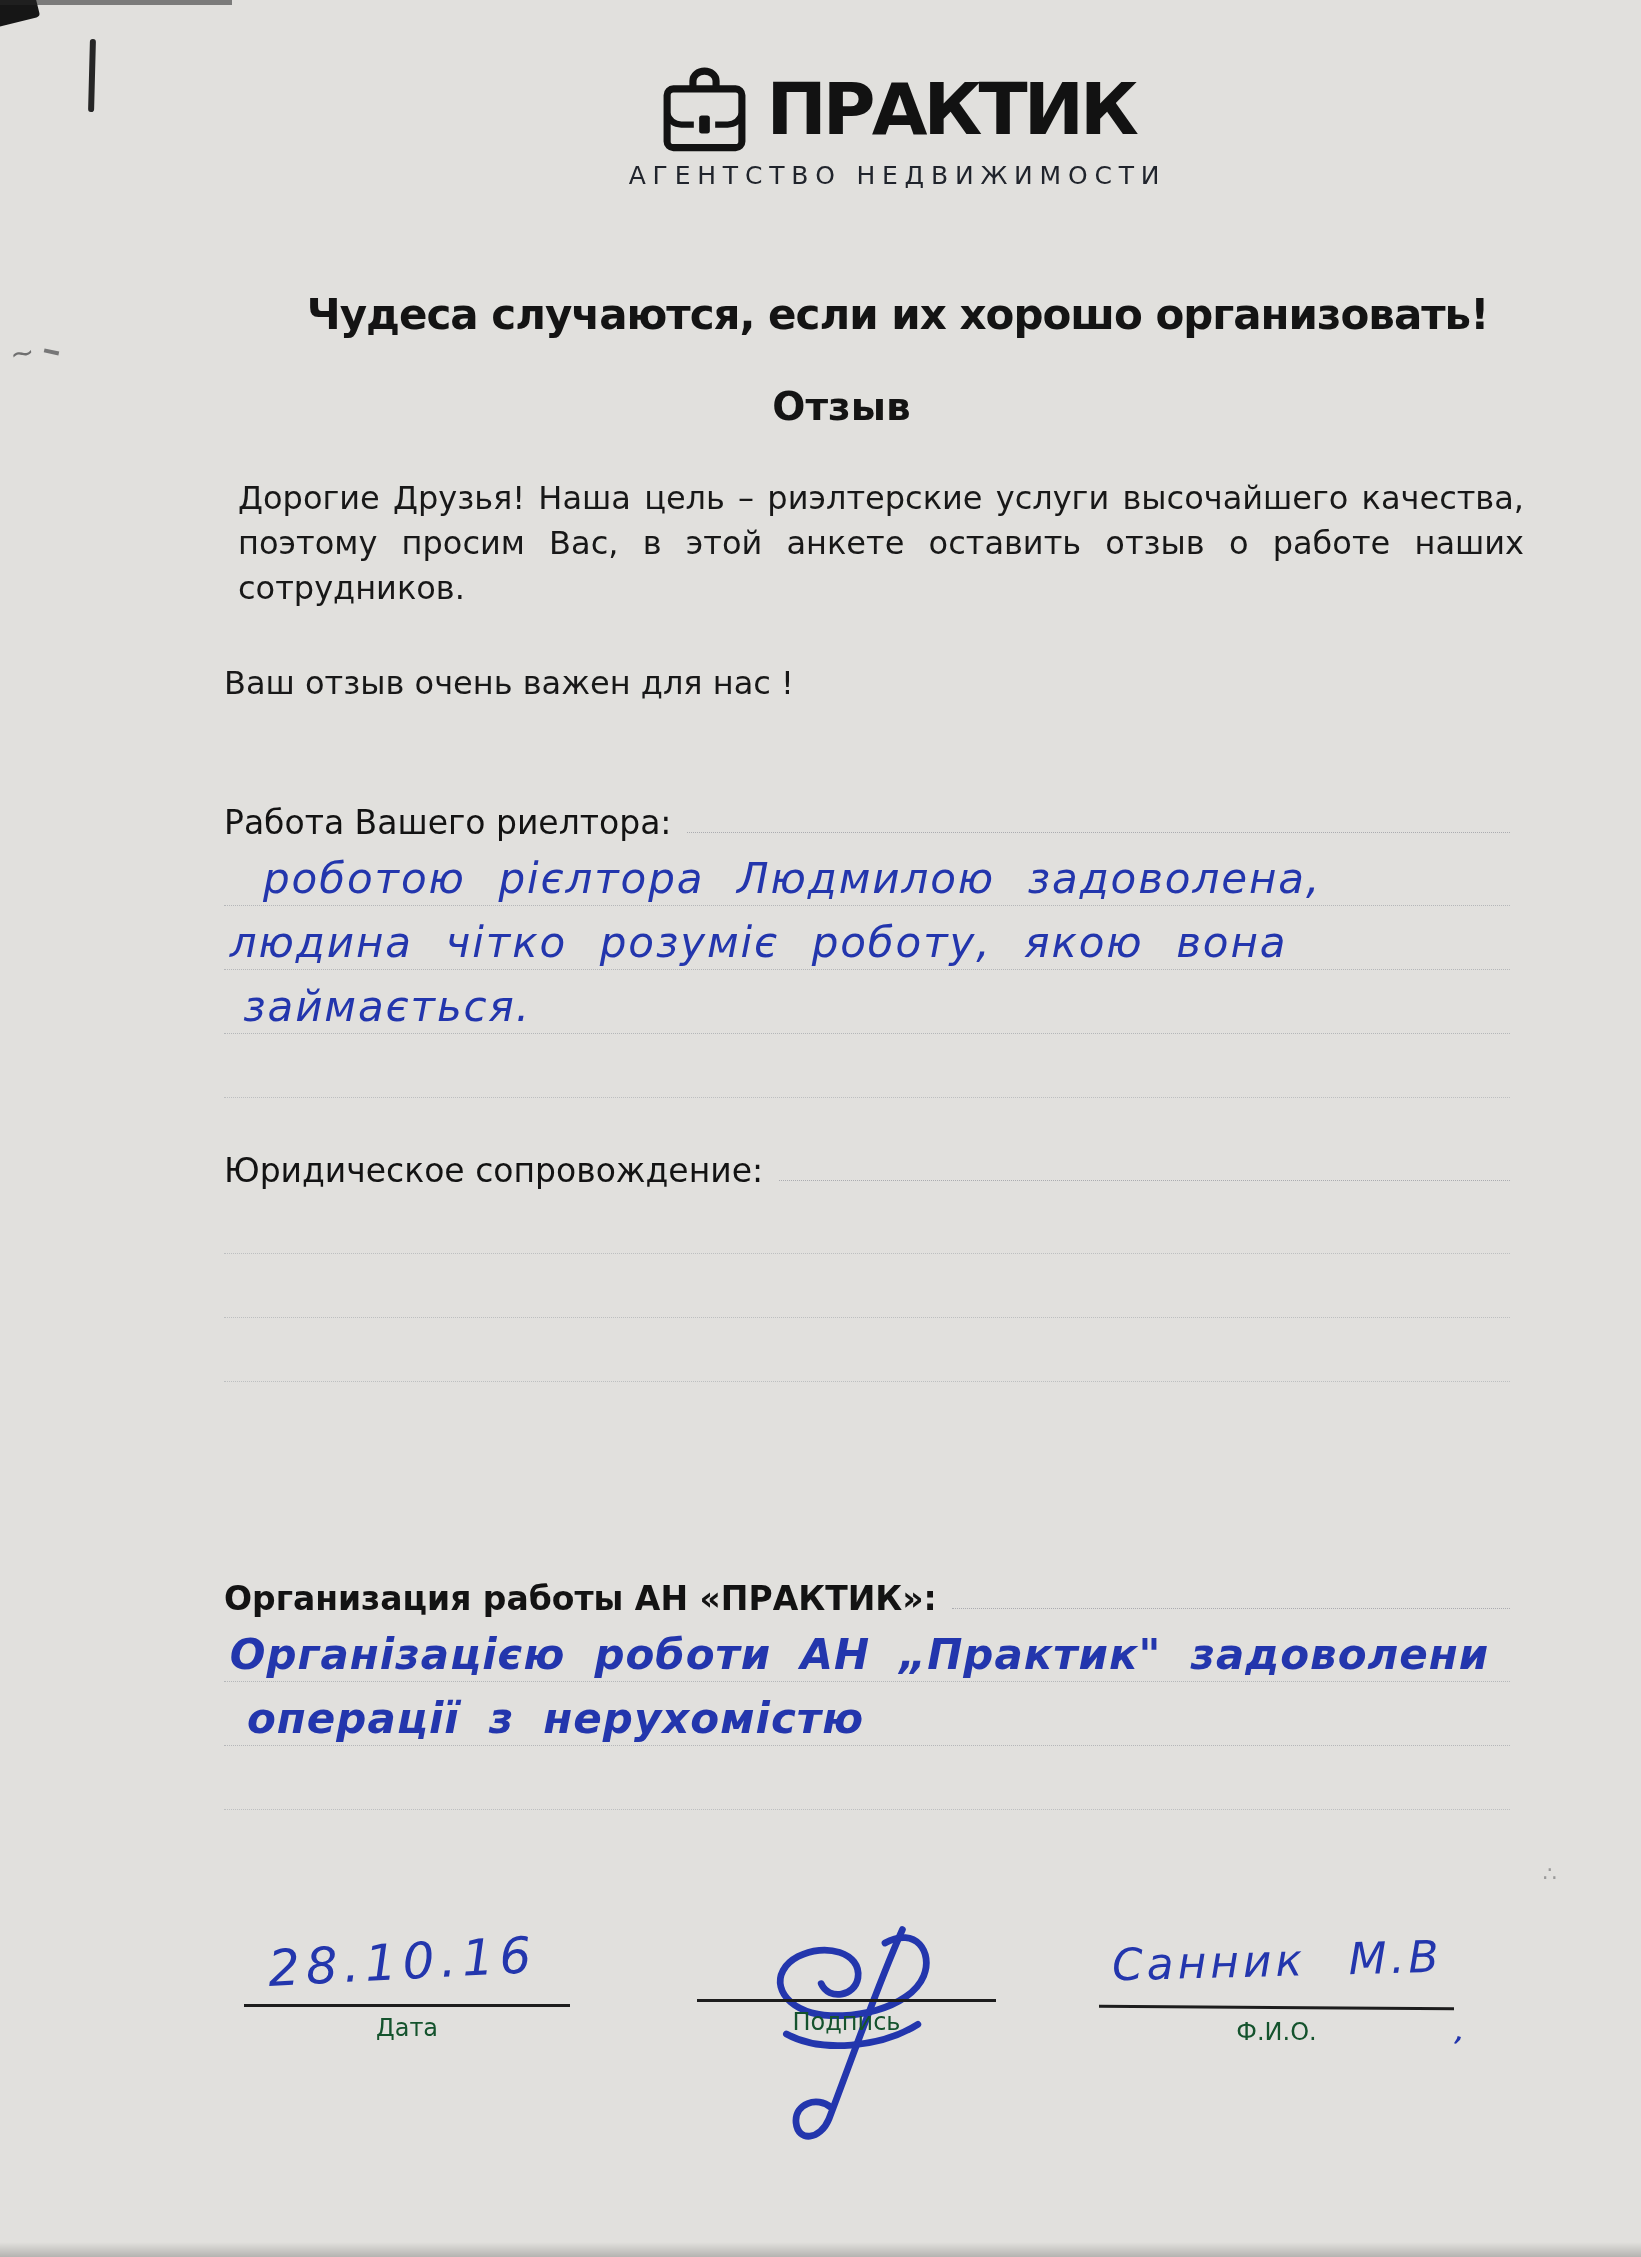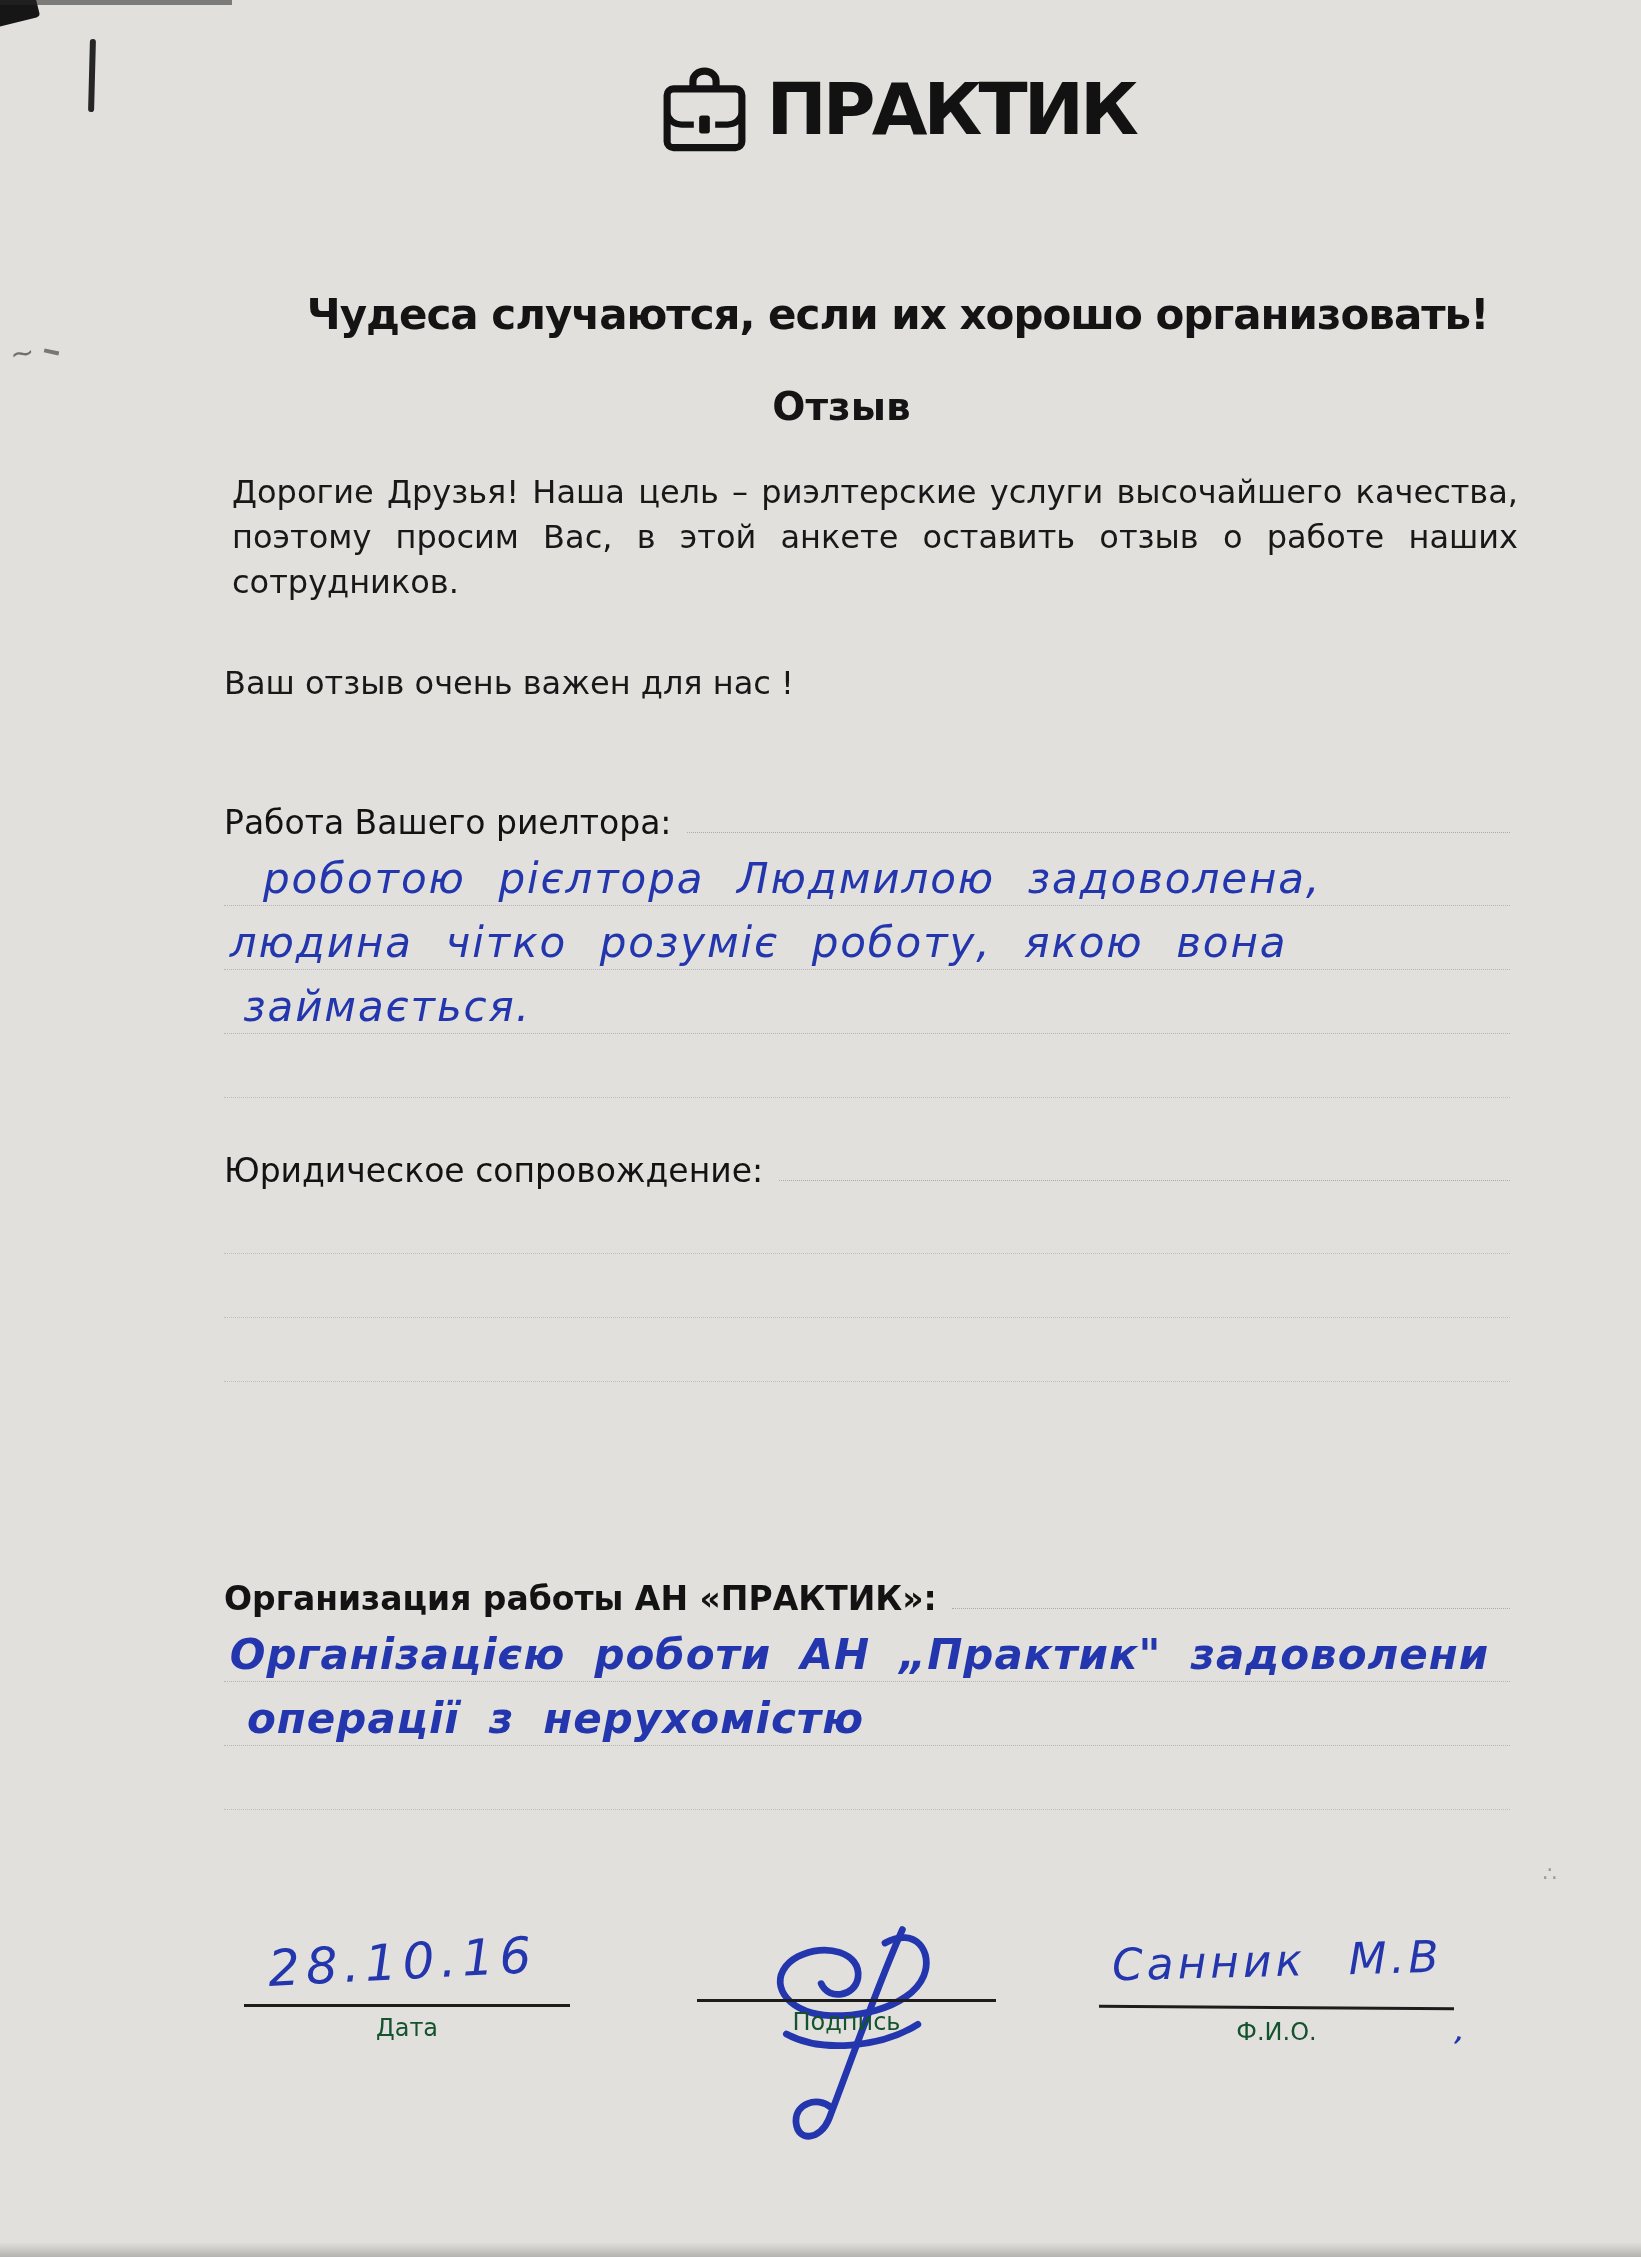--- a/index.html
+++ b/index.html
@@ -16,21 +16,21 @@
   .speck-a{position:absolute;left:44px;top:350px;width:15.4px;height:3.9px;background:#777;transform:rotate(12deg);}
   .speck-b{position:absolute;left:1543px;top:1862px;color:#9a9a9a;font-size:21px;letter-spacing:2.9px;}
   .bottom-shade{position:absolute;left:0;bottom:0;width:100%;height:15.4px;background:linear-gradient(to bottom,rgba(0,0,0,0),rgba(0,0,0,.20));}
   
   .logo-wrap{position:absolute;top:62px;left:77px;width:1641px;display:flex;flex-direction:column;align-items:center;}
   .logo-row{display:flex;align-items:center;gap:17.4px;}
   .brand{font-size:72px;font-weight:700;letter-spacing:-3.9px;line-height:1;color:#121212;}
   .subtitle{margin-top:5.8px;font-size:25px;letter-spacing:6.8px;color:#20242c;}
   .headline{position:absolute;top:290px;left:77px;width:1641px;text-align:center;font-size:42px;font-weight:700;letter-spacing:-1px;color:#141414;}
   .form-title{position:absolute;top:384px;left:21px;width:1641px;text-align:center;font-size:39px;font-weight:700;color:#141414;}
-  .paragraph{position:absolute;top:462px;left:224px;width:1286px;margin:8px;font-size:32px;line-height:45px;text-align:justify;color:#181818;}
+  .paragraph{position:absolute;top:462px;left:224px;width:1286px;margin:14px;font-size:32px;line-height:45px;text-align:justify;color:#181818;}
   .note{position:absolute;top:641px;left:224px;width:1286px;font-size:32px;color:#181818;margin-top:23px;}
   
   .sec{position:absolute;left:224px;width:1286px;}
   .sec1{top:803px;} .sec2{top:1151px;} .sec3{top:1579px;font-weight:bold;}
   .label-row{display:flex;align-items:flex-end;}
   .label{font-size:33px;color:#131313;white-space:nowrap;}
   .dotfill{flex:1;border-bottom:1.9px dotted rgba(90,95,110,.40);margin:0 0 8.7px 15.4px;}
   .hw-line{position:relative;height:63px;border-bottom:1.9px dotted rgba(90,95,110,.32);}
   .hw-line.empty{border-bottom:1.9px dotted rgba(90,95,110,.26);}
   .ink{font-family:"DejaVu Sans", sans-serif;font-style:italic;color:#2336ad;}
@@ -71,20 +71,21 @@
     <div class="logo-row">
       <svg width="89" height="93" viewBox="0 0 100 104">
         <rect x="8" y="30" width="84" height="66" rx="7" fill="none" stroke="#121212" stroke-width="8"></rect>
         <path d="M37 30 v-9 a13 11 0 0 1 26 0 v9" fill="none" stroke="#121212" stroke-width="8"></path>
         <path d="M8 58 q4 12 16 12 h14" fill="none" stroke="#121212" stroke-width="7"></path>
         <path d="M92 58 q-4 12 -16 12 h-14" fill="none" stroke="#121212" stroke-width="7"></path>
         <rect x="44" y="60" width="12" height="20" rx="3" fill="#121212"></rect>
       </svg>
       <div class="brand">ПРАКТИК</div>
     </div>
+    <div class="subtitle">АГЕНТСТВО НЕДВИЖИМОСТИ</div>
   </header>
 
   <div class="headline">Чудеса случаются, если их хорошо организовать!</div>
   <div class="form-title">Отзыв</div>
 
   <p class="paragraph">Дорогие Друзья! Наша цель – риэлтерские услуги высочайшего качества, поэтому просим Вас, в этой анкете оставить отзыв о работе наших сотрудников.</p>
   <div class="note">Ваш отзыв очень важен для нас !</div>
 
   <section class="sec sec1">
     <div class="label-row">

